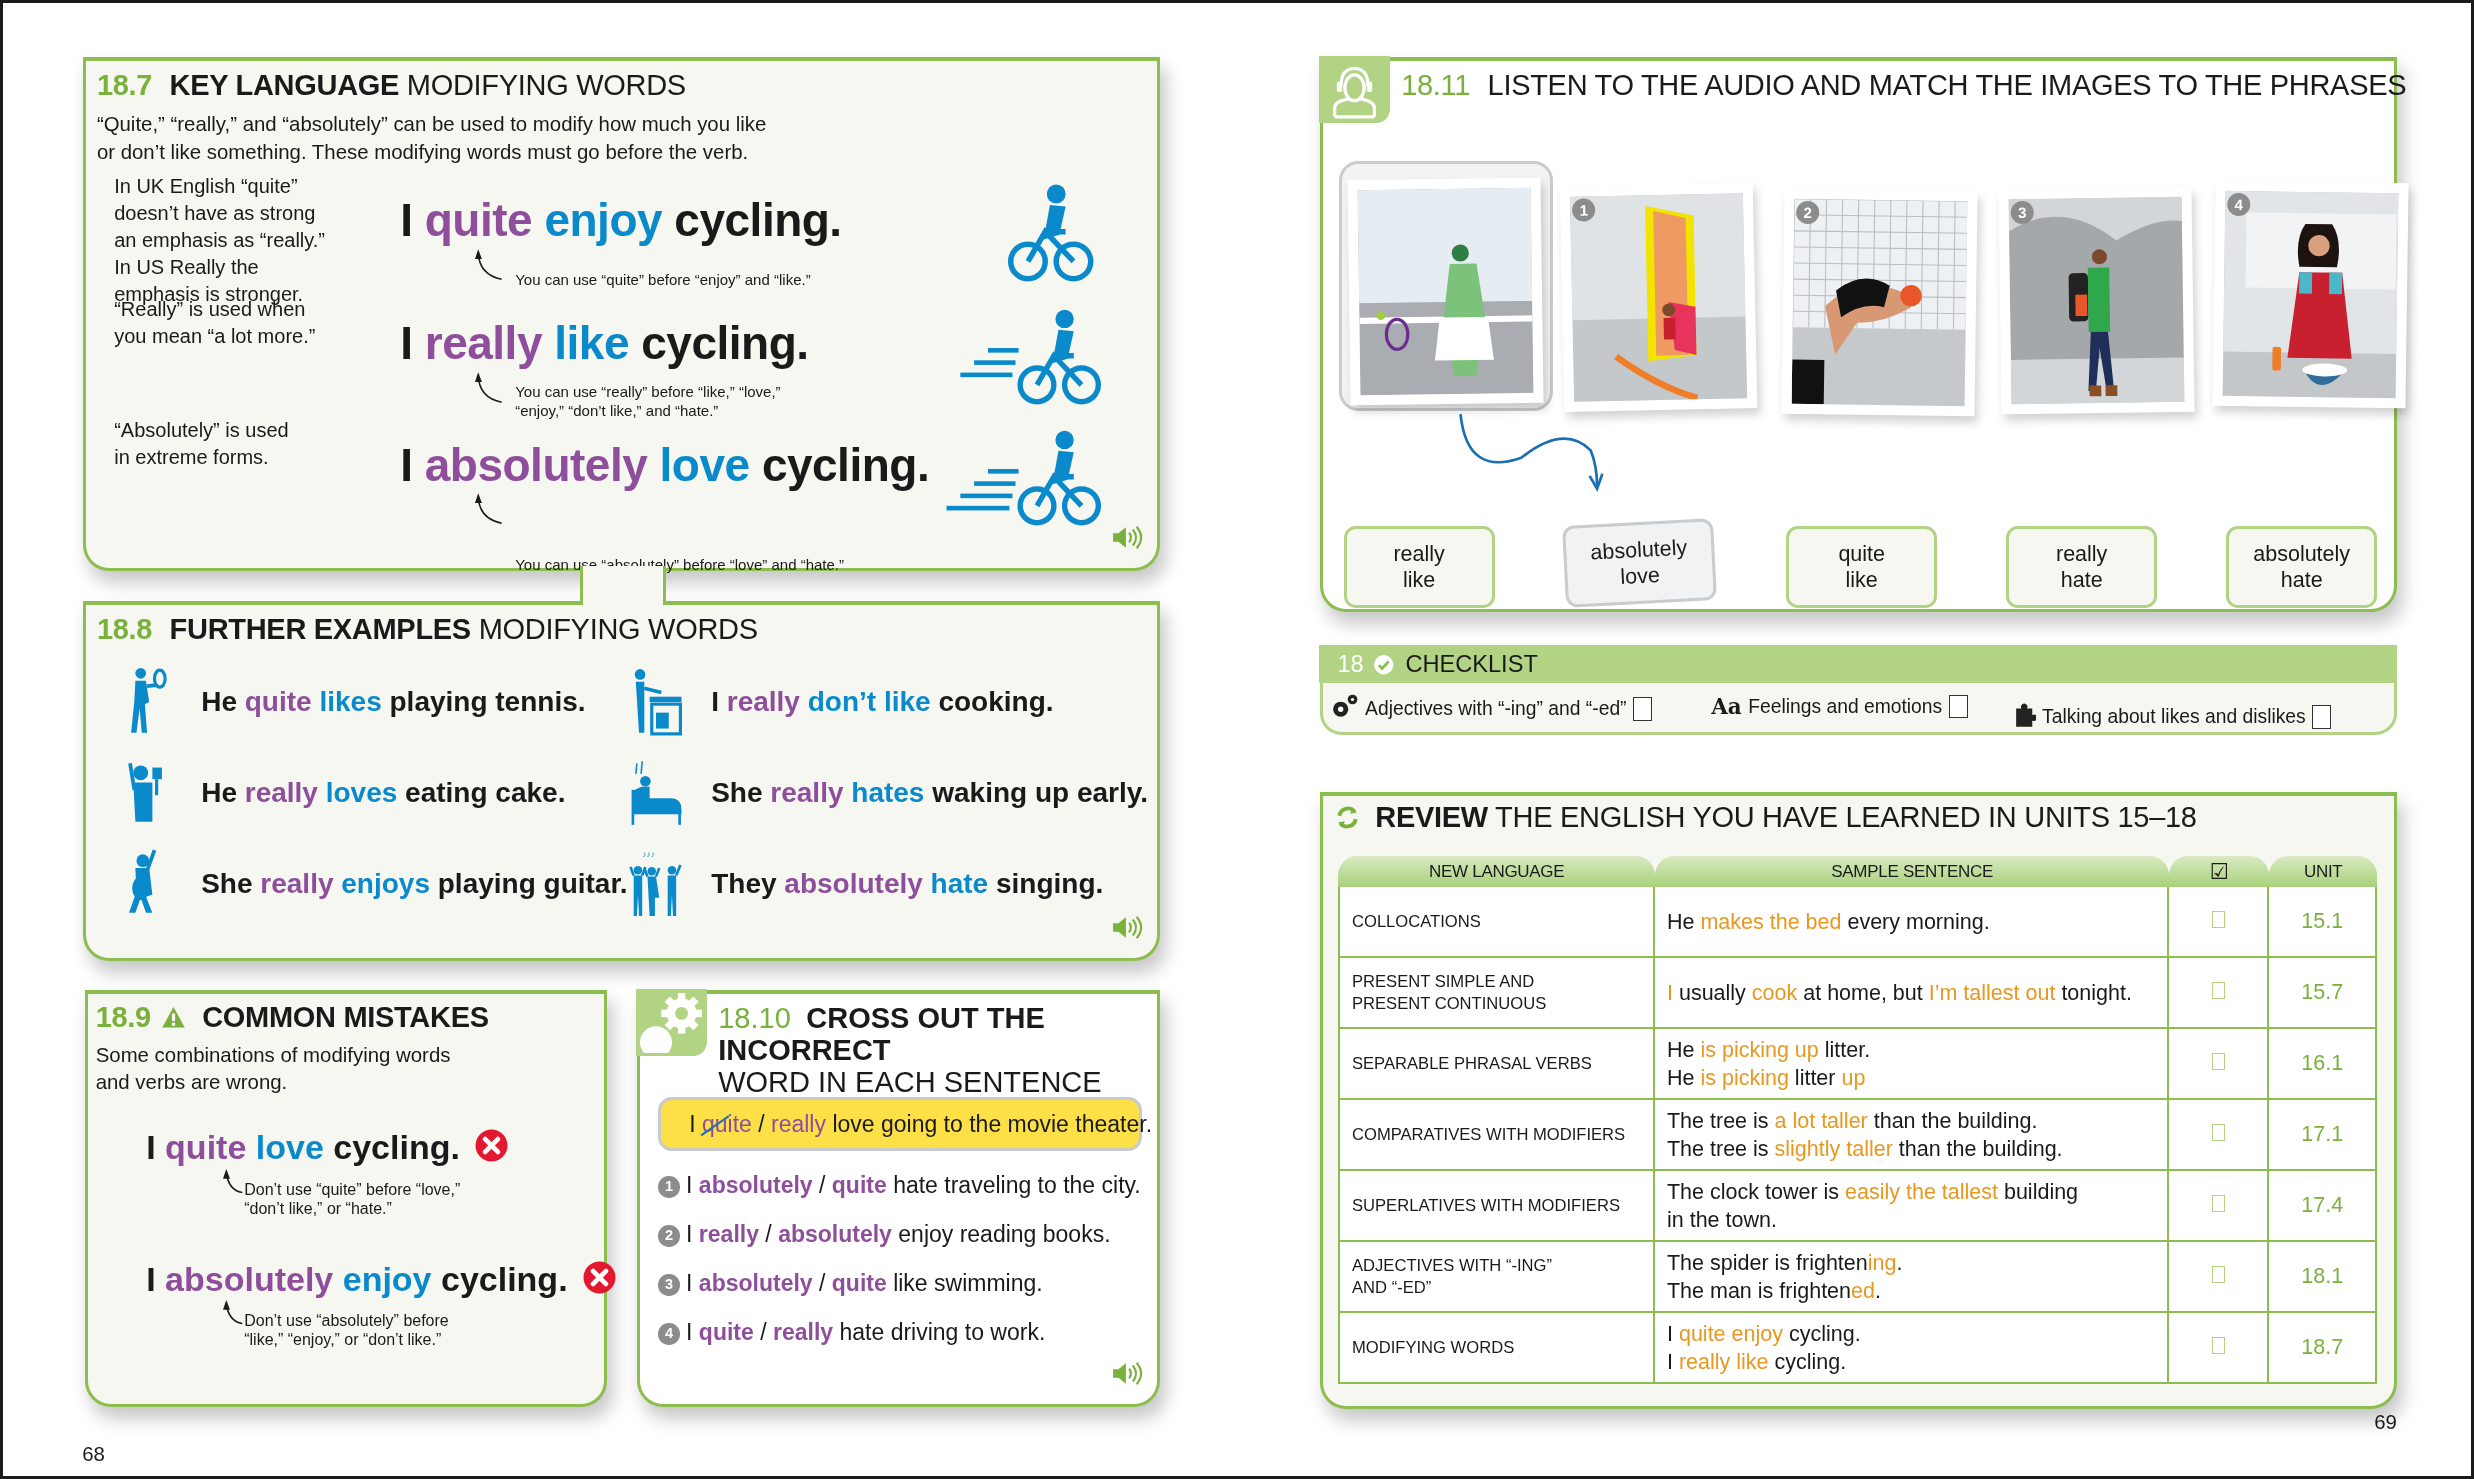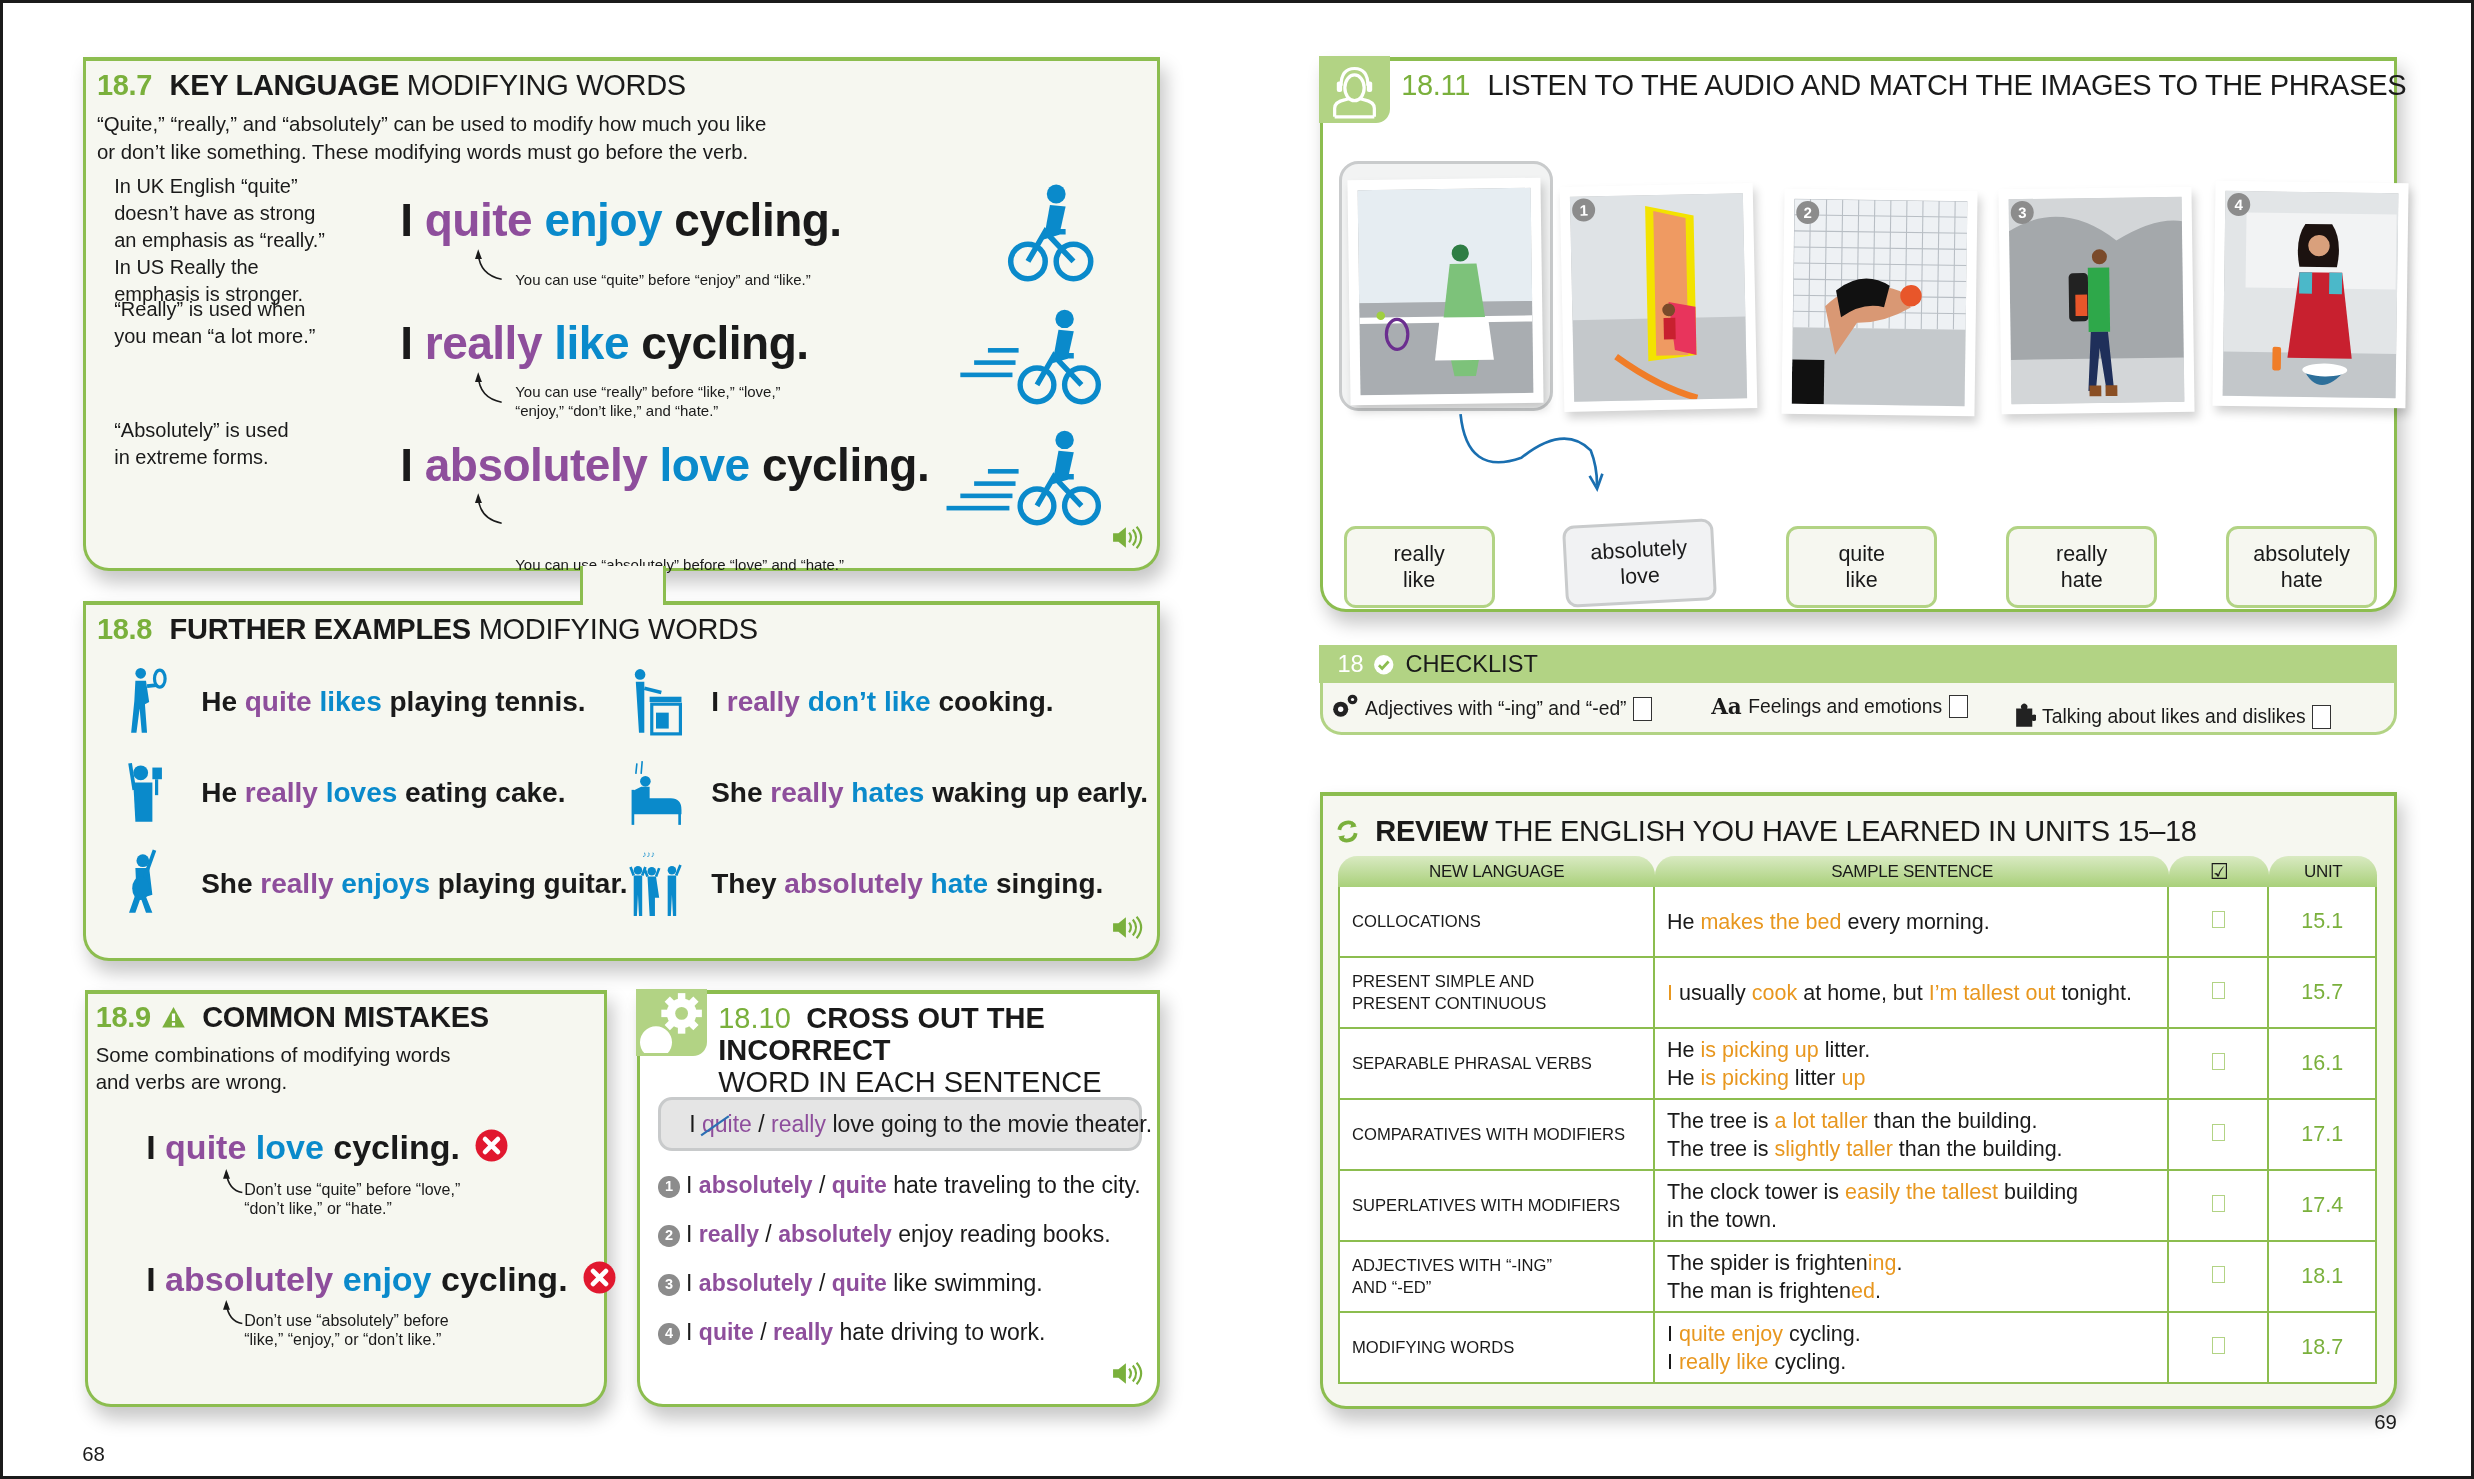--- a/index.html
+++ b/index.html
@@ -300,21 +300,21 @@
           <circle cx="30" cy="92" r="30"></circle>
         </g>
         <circle cx="78" cy="38" r="12" fill="#b2d384"></circle>
       </svg>
     </div>
     <div class="abs" style="left:78px;top:7.5px;font-size:29px;line-height:32px;">
       <div><span class="sec-num" style="font-weight:400;">18.10</span>
            <span style="margin-left:7.5px;font-weight:bold;">CROSS OUT THE INCORRECT</span></div>
       <div>WORD IN EACH SENTENCE</div>
     </div>
-    <div class="abs" style="left:18px;top:103px;width:484px;height:54px;border:3.2px solid #c8cacb;border-radius:14px;background:#e5e5e5;display:flex;align-items:center;padding-left:28px;">
+    <div class="abs" style="left:18px;top:103px;width:484px;height:54px;border:3.2px solid #c8cacb;border-radius:14px;background:#fde047;display:flex;align-items:center;padding-left:28px;">
       <span class="opt">
         <span>I</span>
         <span class="p" style="position:relative;">
           <span>quite</span>
           <svg style="position:absolute;left:-3.2px;top:3.2px;" width="32" height="23.6" viewBox="0 0 60 44">
               <path d="M4 40 L56 4" stroke="#2b6fb3" stroke-width="4"></path>
             </svg>
         </span>
         <span>/</span>
         <span class="p">really</span>
@@ -513,21 +513,21 @@
           <span><svg width="21.5" height="27" viewBox="0 0 40 50">
               <path d="M4 14h10a6 6 0 1 1 10 0h10v12a6 6 0 1 1 0 10v12H4z" fill="#222"></path>
             </svg></span>
           <span class="">Talking about likes and dislikes</span>
           <span class="cbox"></span>
         </div>
       </div>
   </div>
 
   <div class="card" style="left:1317px;top:789px;width:1077px;height:617px;">
-    <div class="hdr" style="left:11.8px;top:19px;">
+    <div class="hdr" style="left:11.8px;top:5px;">
       <svg width="25" height="25" viewBox="0 0 46 46" style="vertical-align:-3.2px;margin-right:7.5px;">
         <path d="M8 20 A16 16 0 0 1 36 12" stroke="#7ab03c" stroke-width="7" fill="none"></path>
         <path d="M32 4 L40 14 L28 16z" fill="#7ab03c"></path>
         <path d="M38 26 A16 16 0 0 1 10 34" stroke="#7ab03c" stroke-width="7" fill="none"></path>
         <path d="M14 42 L6 32 L18 30z" fill="#7ab03c"></path>
       </svg>
       <span class="sec-title-bold">REVIEW</span>
       <span>THE ENGLISH YOU HAVE LEARNED IN UNITS 15–18</span>
     </div>
     <table class="review" style="left:15px;top:60px;width:1039px;">

